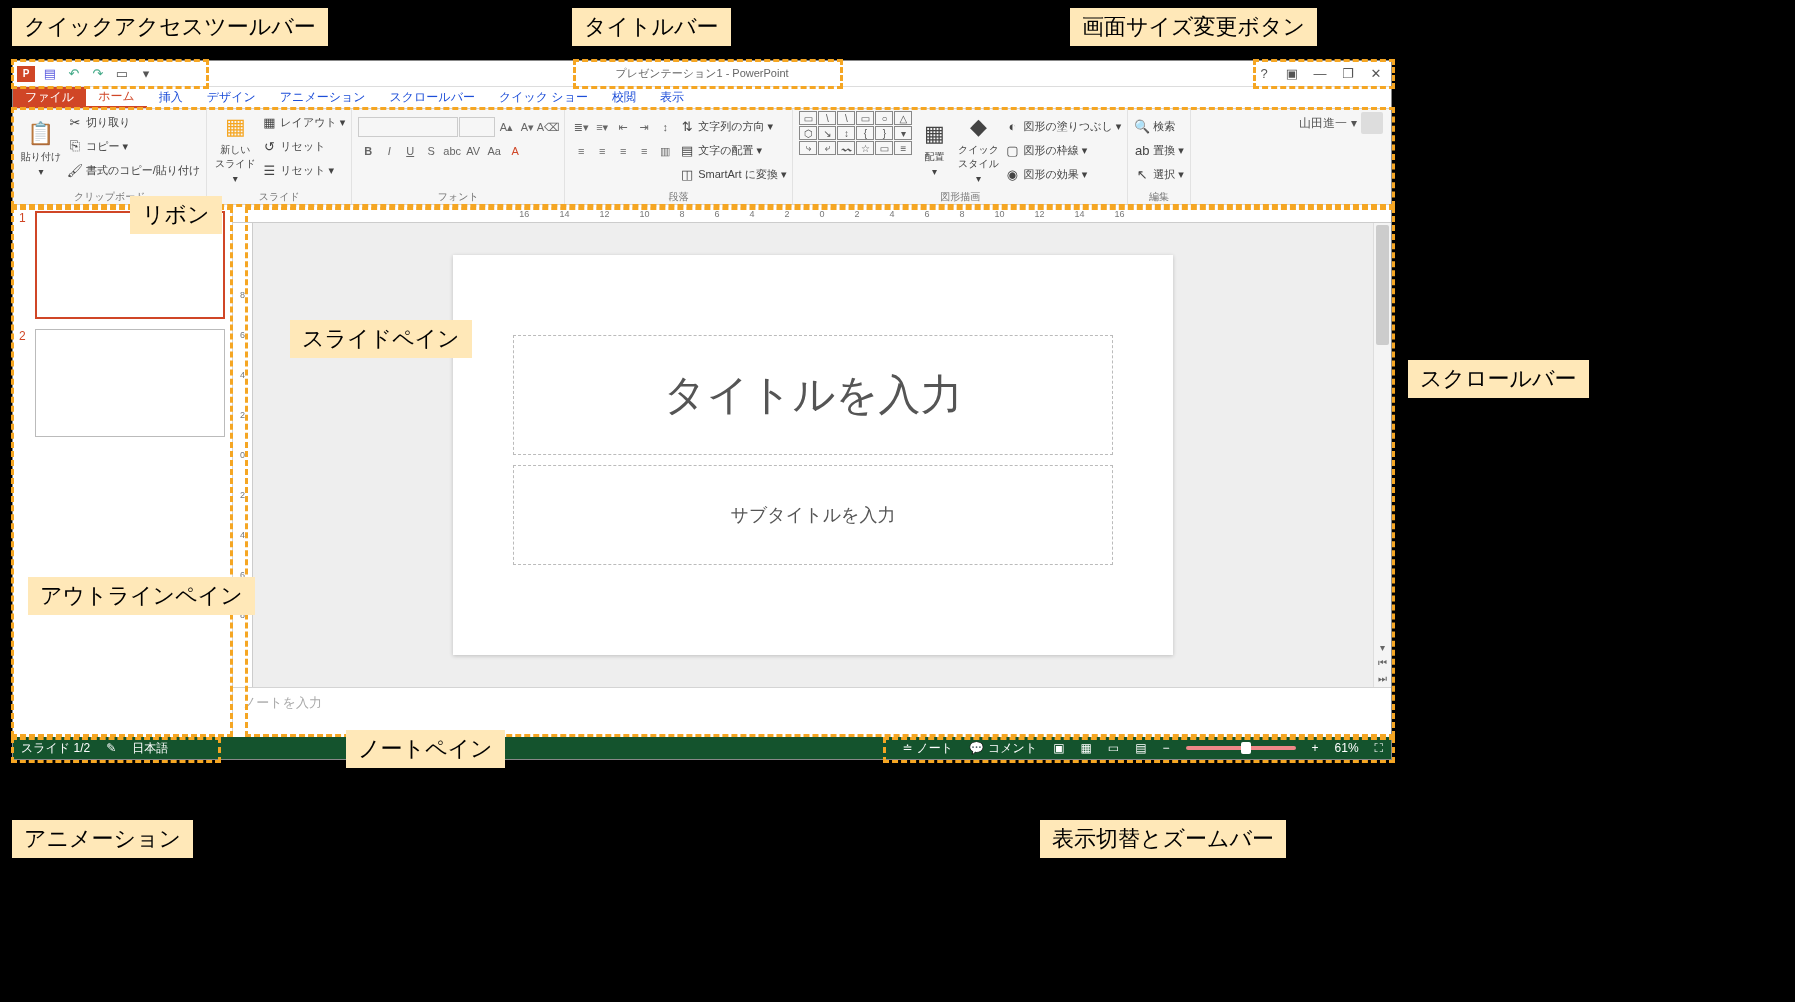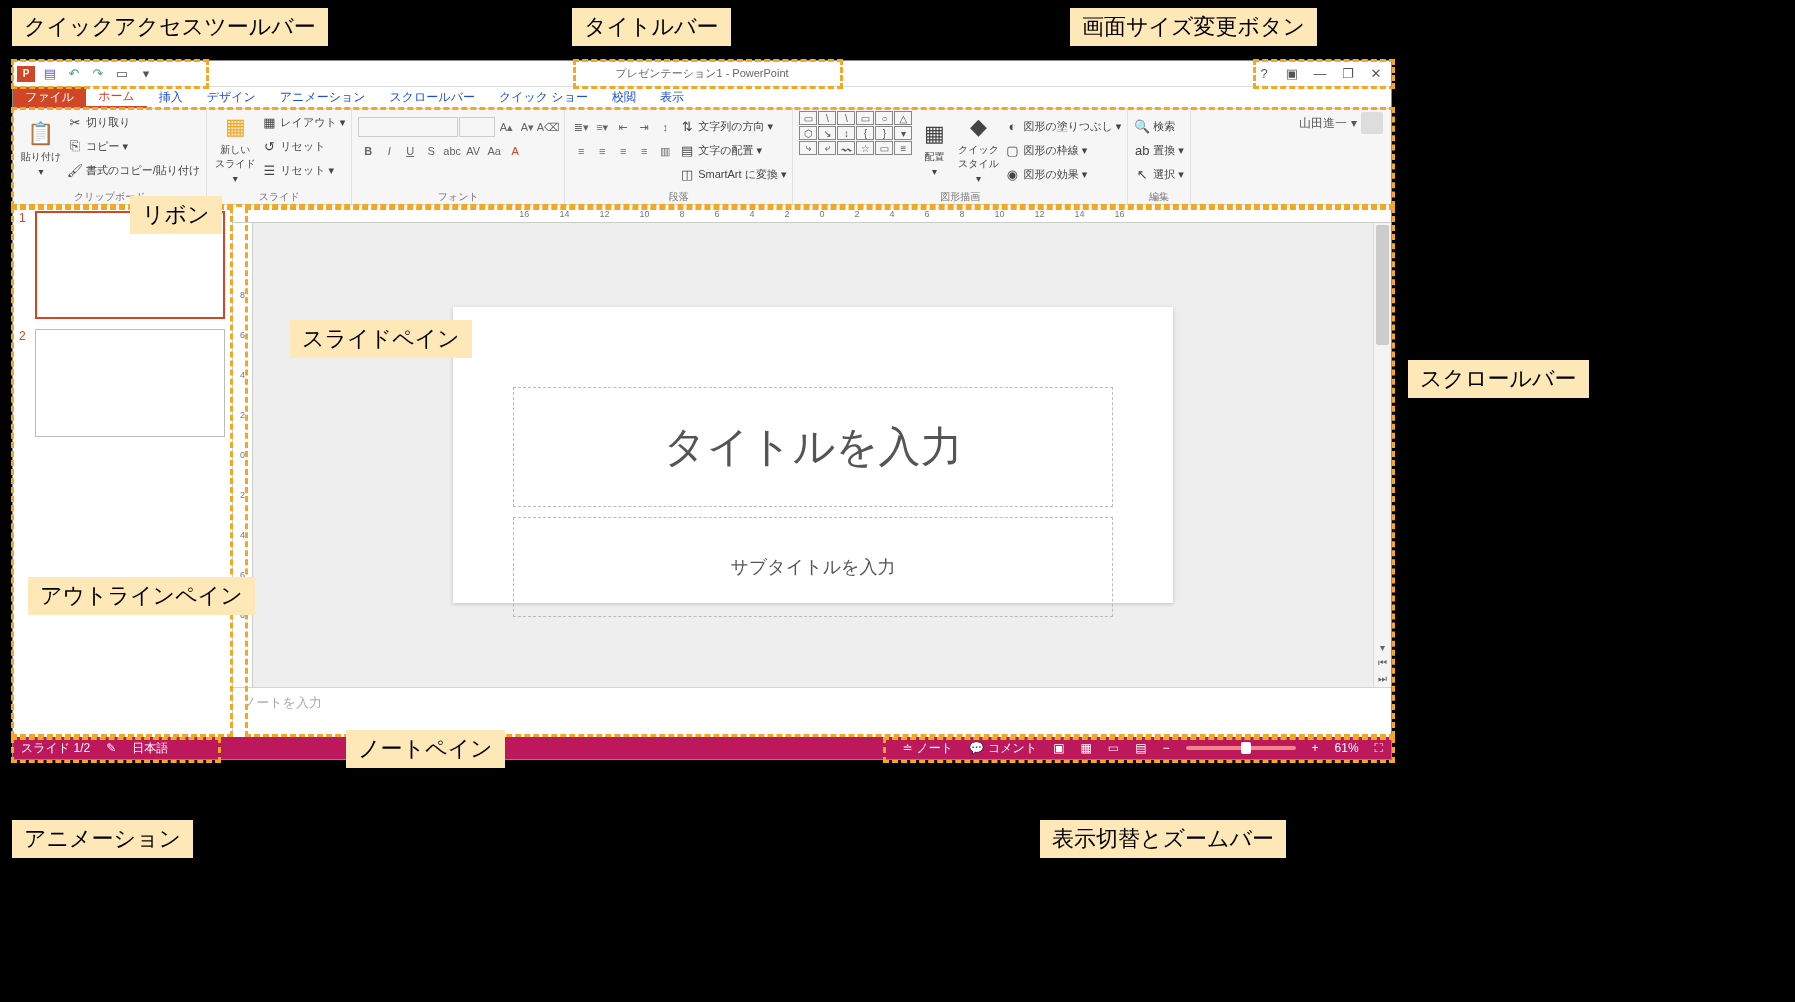--- a/index.html
+++ b/index.html
@@ -51,31 +51,31 @@
 .outline{width:220px;background:#fff;border-right:1px solid #d4d4d4;padding:6px;overflow:auto}
 .thumb-wrap{display:flex;gap:4px;margin-bottom:10px}
 .thumb-num{font-size:12px;color:#d04626;width:12px}
 .thumb{width:190px;height:108px;background:#fff;border:1px solid #bbb;cursor:pointer}
 .thumb.active{border:2px solid #d04626}
 .slide-area{flex:1;display:flex;flex-direction:column;background:#eee;position:relative}
 .ruler-h{height:18px;background:#fff;border-bottom:1px solid #ccc;font-size:9px;color:#777;display:flex;align-items:center;justify-content:center;gap:30px;padding-left:20px}
 .ruler-v{width:20px;background:#fff;border-right:1px solid #ccc;font-size:9px;color:#777;display:flex;flex-direction:column;align-items:center;justify-content:center;gap:30px}
 .canvas-wrap{flex:1;display:flex}
 .canvas-scroll{flex:1;display:flex;align-items:center;justify-content:center;overflow:auto;position:relative}
-.slide{width:720px;height:296px;background:#fff;box-shadow:0 1px 4px rgba(0,0,0,.2);position:relative}
+.slide{width:720px;height:400px;background:#fff;box-shadow:0 1px 4px rgba(0,0,0,.2);position:relative}
 .ph{position:absolute;border:1px dashed #bbb;display:flex;align-items:center;justify-content:center;color:#555}
 .ph.title{left:60px;top:80px;right:60px;height:120px;font-size:42px}
 .ph.sub{left:60px;top:210px;right:60px;height:100px;font-size:18px}
 .vscroll{width:18px;background:#f4f4f4;border-left:1px solid #ddd;position:relative}
 .vscroll .thumb-bar{position:absolute;left:2px;right:2px;top:2px;height:120px;background:#ccc;border-radius:2px}
 .vscroll .arr{position:absolute;left:0;right:0;height:16px;display:flex;align-items:center;justify-content:center;font-size:10px;color:#666;cursor:pointer}
 .notes{height:50px;background:#fff;border-top:1px solid #d4d4d4;padding:6px 10px;font-size:13px;color:#aaa}
 
 
-.status{position:absolute;left:0;right:0;bottom:0;height:22px;background:#be185d;color:#fff;display:flex;align-items:center;font-size:12px;padding:0 8px;gap:16px}
+.status{position:absolute;left:0;right:0;bottom:0;height:22px;background:#14532d;color:#fff;display:flex;align-items:center;font-size:12px;padding:0 8px;gap:16px}
 .status .spacer{flex:1}
 .status .st-btn{display:flex;align-items:center;gap:4px;cursor:pointer}
 .zoom-slider{width:110px;height:4px;background:#e88;position:relative;border-radius:2px}
 .zoom-slider .knob{position:absolute;left:50%;top:-4px;width:10px;height:12px;background:#fff;border-radius:2px}
 
 </style>
 </head>
 <body>
 
 <div class="anno" style="left:12px;top:8px">クイックアクセスツールバー</div>

